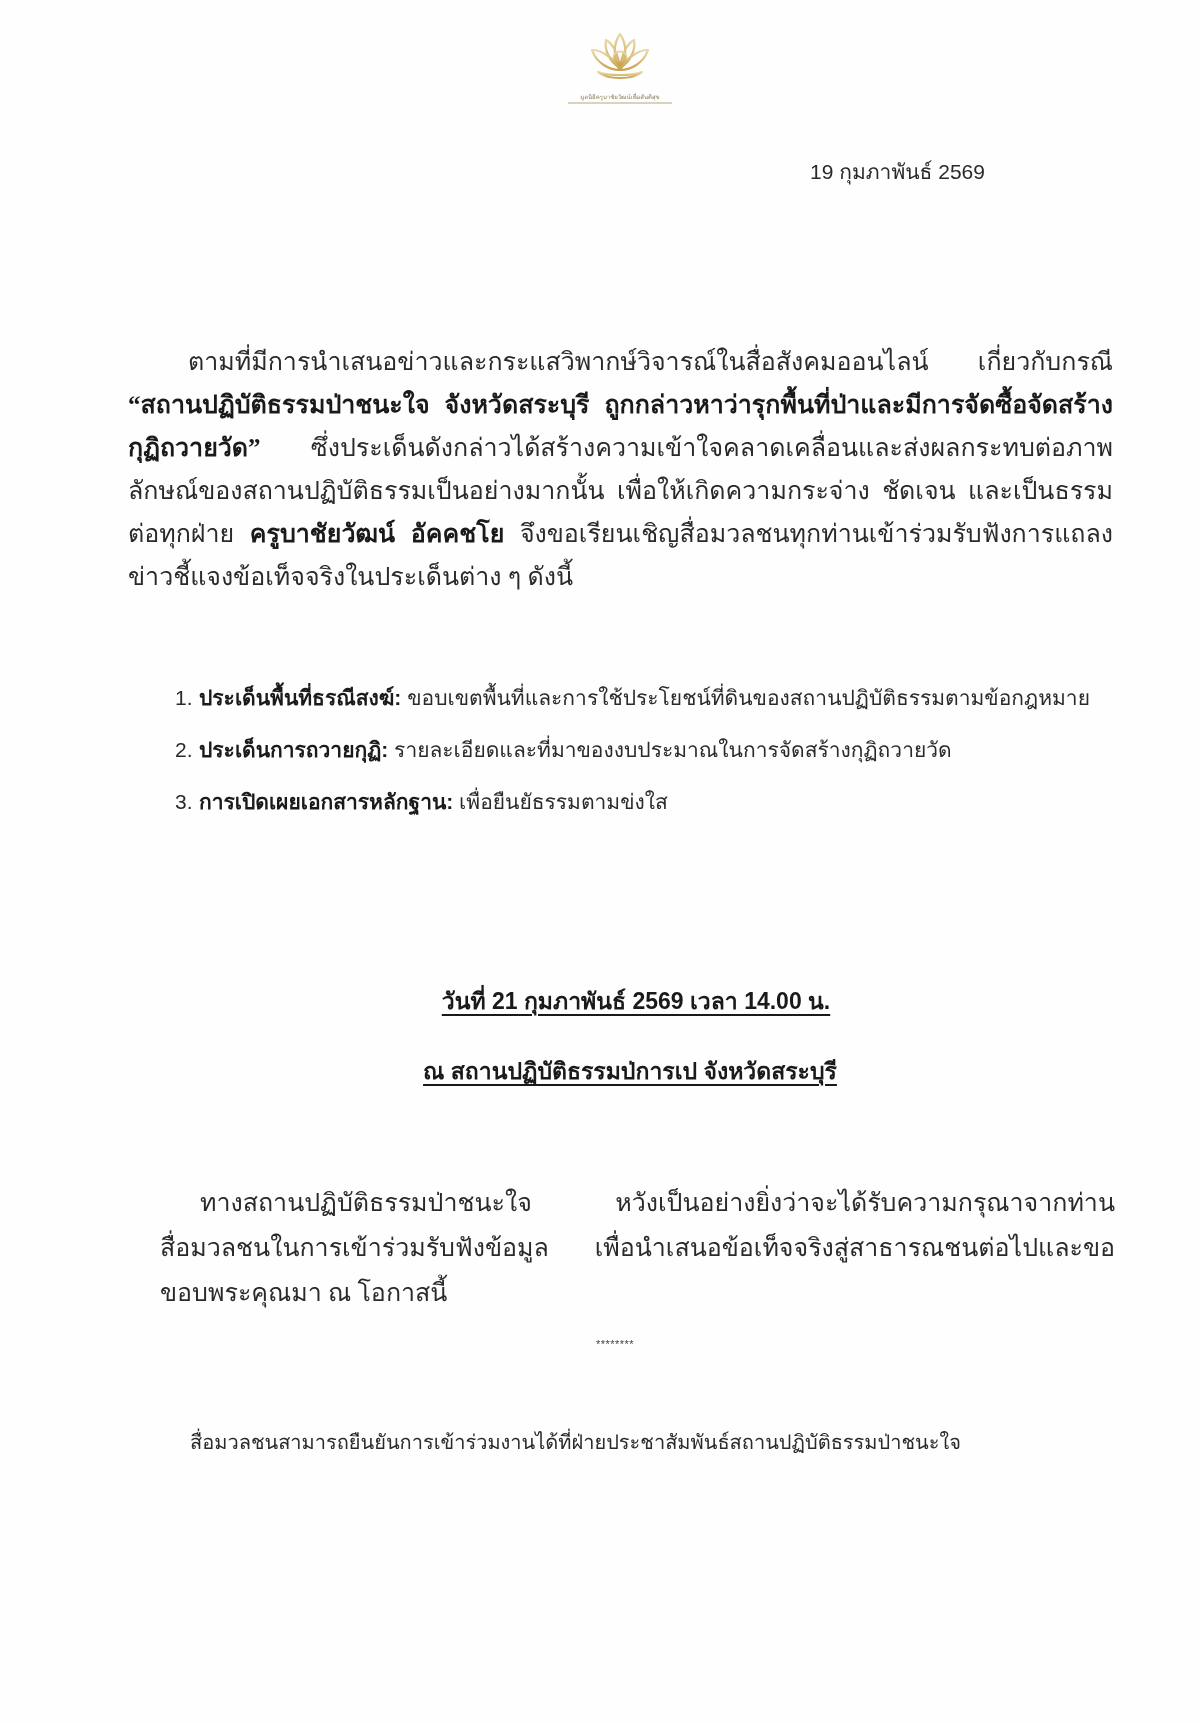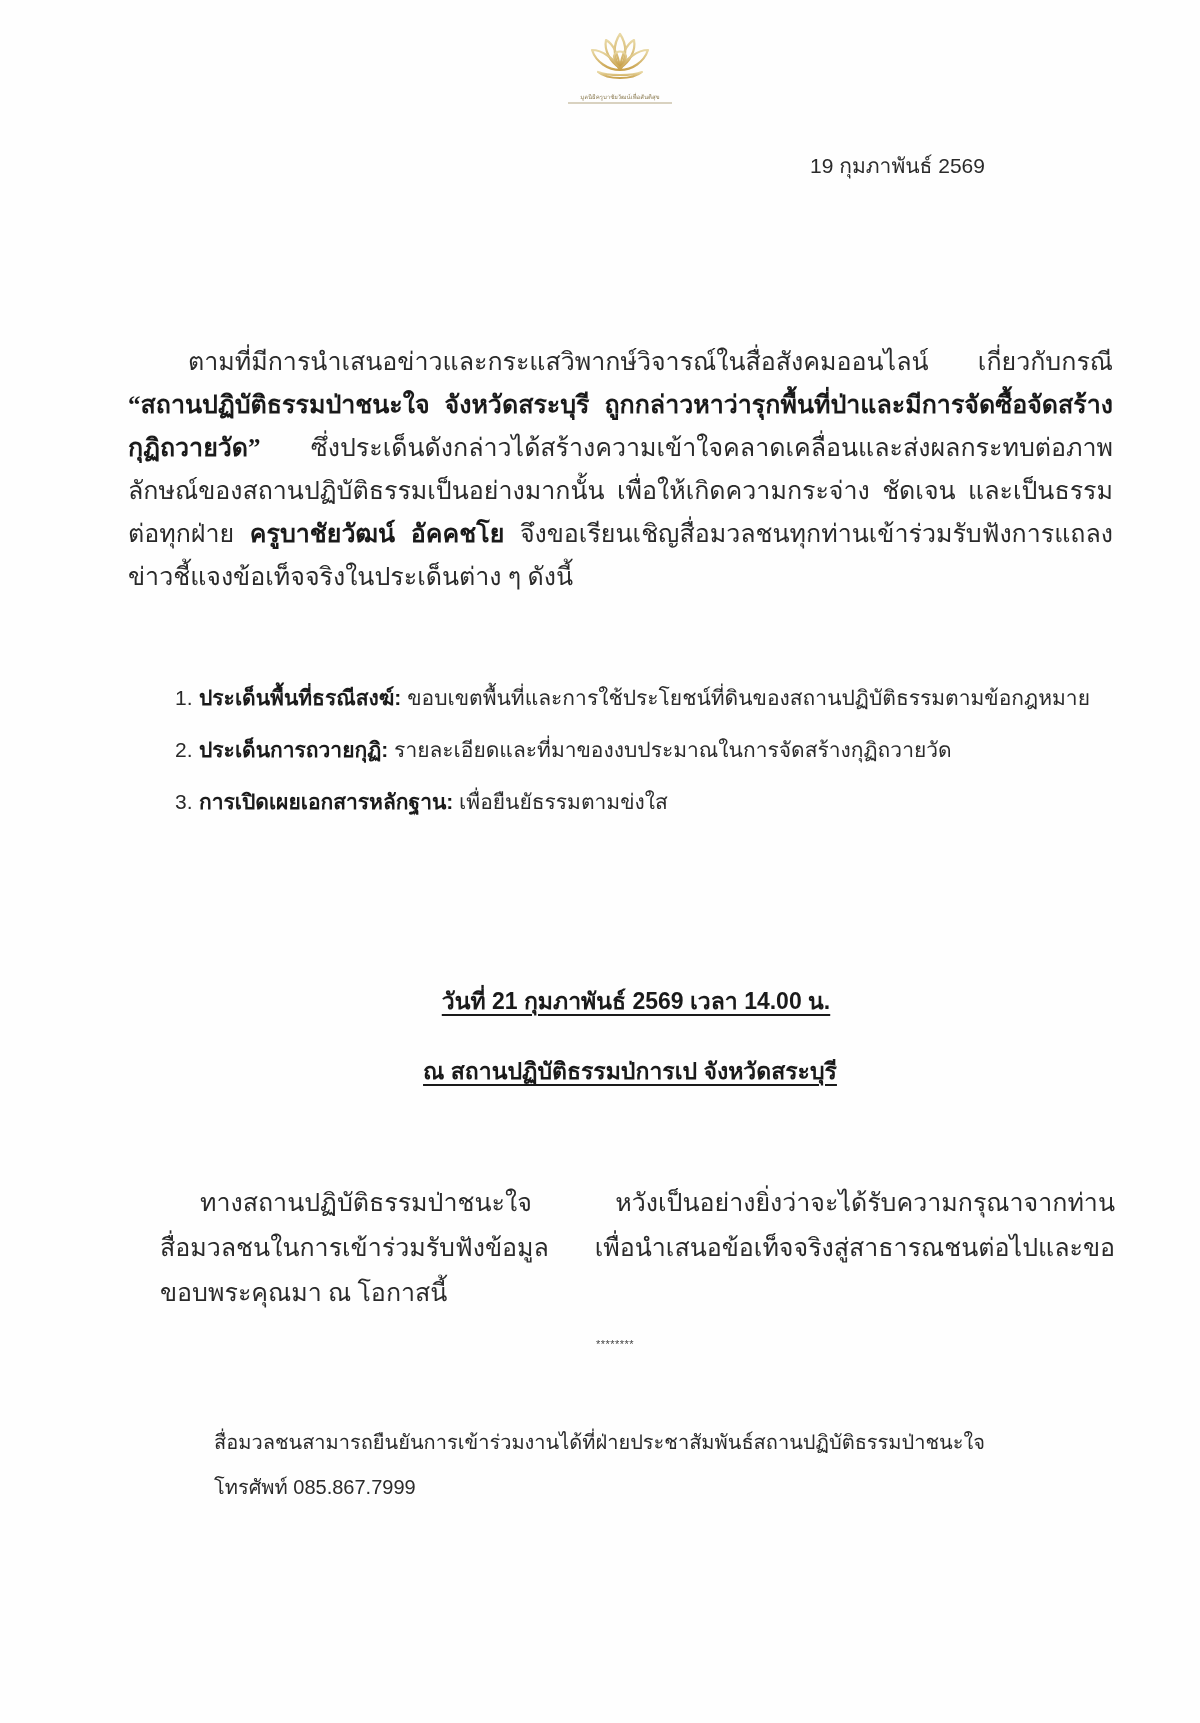--- a/index.html
+++ b/index.html
@@ -42,21 +42,21 @@
   }
   .logo-subcaption {
     position: absolute;
     left: 8px; right: 8px;
     top: 74px;
     height: 2px;
     background: #d9d2c0;
   }
   .date {
     position: absolute;
-    top: 149px;
+    top: 155px;
     left: 810px;
     font-family: "Liberation Sans", sans-serif;
     font-size: 21px;
     color: #2a2a2a;
   }
   .subject {
     position: absolute;
     top: 205px;
     left: 120px;
     width: 1000px;
@@ -130,21 +130,20 @@
   }
   .contact {
     position: absolute;
     top: 1420px;
     left: 190px;
     width: 900px;
     font-family: "Liberation Sans", sans-serif;
     font-size: 20px;
     color: #2a2a2a;
     line-height: 45px;
-    margin-left: 24px;
   }
 </style>
 </head>
 <body>
 
 <div class="page">
 
   <div class="logo">
     <svg width="80" height="62" viewBox="0 0 80 62">
       <defs>
@@ -194,19 +193,15 @@
   <div class="event event-place">
     <span>ณ สถานปฏิบัติธรรมป่การเป จังหวัดสระบุรี</span>
   </div>
 
   <div class="para para2"><span class="indent"></span><span>ทางสถานปฏิบัติธรรมป่าชนะใจ หวังเป็นอย่างยิ่งว่าจะได้รับความกรุณาจากท่านสื่อมวลชนในการเข้าร่วมรับฟังข้อมูล เพื่อนำเสนอข้อเท็จจริงสู่สาธารณชนต่อไปและขอขอบพระคุณมา ณ โอกาสนี้</span></div>
 
   <div class="divider">********</div>
 
   <div class="contact">
     <div>สื่อมวลชนสามารถยืนยันการเข้าร่วมงานได้ที่ฝ่ายประชาสัมพันธ์สถานปฏิบัติธรรมป่าชนะใจ</div>
-    <div>
-      <span>โทรศัพท์</span>
-      <span>085.867.7999</span>
-    </div>
   </div>
 
 </div>
 
 </body></html>

